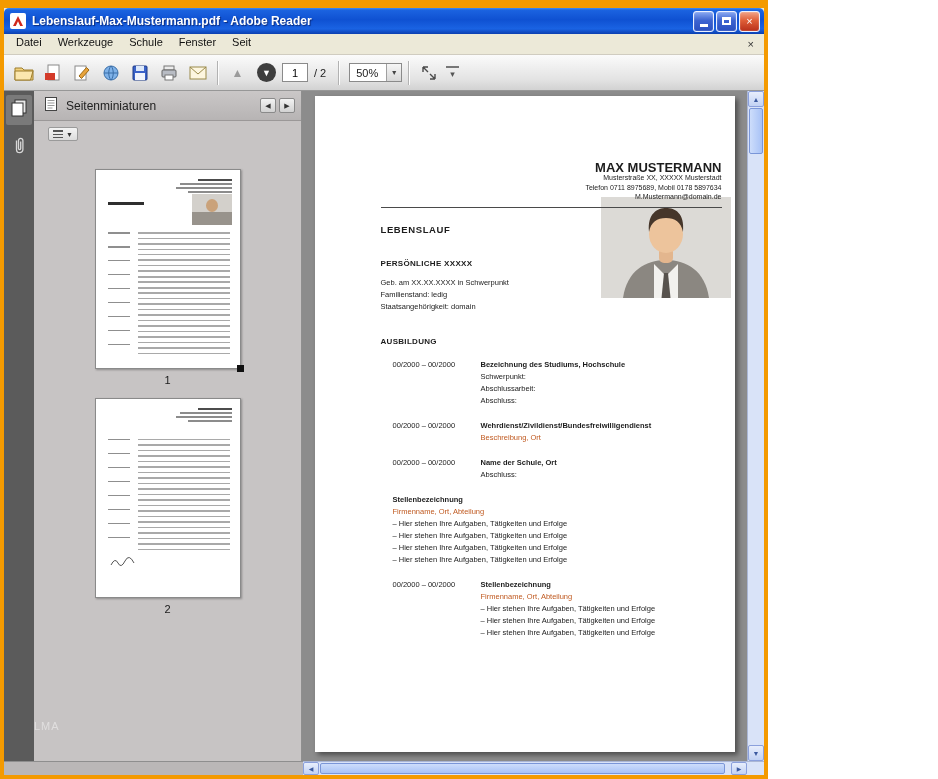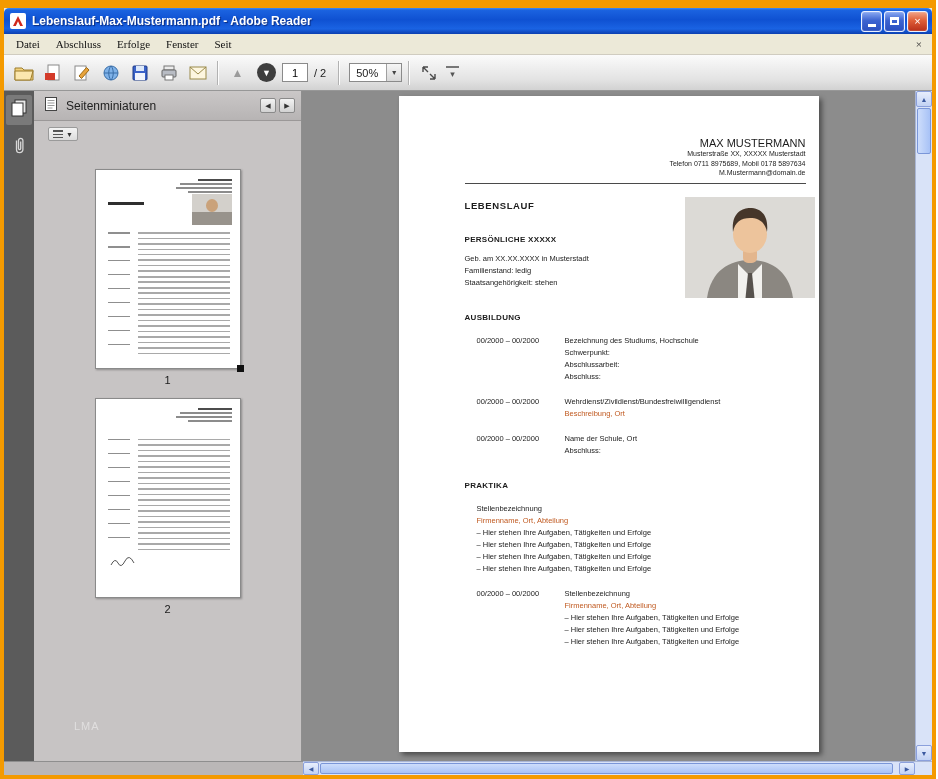--- a/index.html
+++ b/index.html
@@ -1,18 +1,18 @@
 <!DOCTYPE html>
 <html><head>
 <meta charset="utf-8">
 <style>
   html,body{margin:0;padding:0;background:#fff;}
   *{box-sizing:border-box;}
   .app{
-    width:936px;height:779px;position:relative;overflow:hidden;
+    width:768px;height:779px;position:relative;overflow:hidden;
     border:4px solid #f49a00;border-top-width:8px;
     display:flex;flex-direction:column;
     font-family:"Liberation Sans",sans-serif;background:#ece9d8;
   }
   
   .titlebar{
     height:26px;flex:none;display:flex;align-items:center;padding:0 4px 0 6px;gap:6px;
     background:linear-gradient(180deg,#3f8cf3 0%,#1b63e0 8%,#0f51d2 45%,#1a63e3 80%,#0b3fb0 100%);
     border-radius:5px 5px 0 0;
   }
@@ -23,21 +23,21 @@
   .winbtn{
     width:21px;height:21px;border:1px solid #eaf0ff;border-radius:3px;padding:0;
     background:linear-gradient(#8aa9f2,#3c63d0 45%,#2a4fc0);
     color:#fff;display:flex;align-items:center;justify-content:center;cursor:default;
     font-size:11px;line-height:1;box-shadow:inset 0 0 1px #fff;
   }
   .winbtn.close{background:linear-gradient(#f0a488,#df5e37 45%,#b8301a);}
   .min-glyph{display:block;width:8px;height:3px;background:#fff;margin-top:9px;}
   .max-glyph{display:block;width:9px;height:8px;border:2px solid #fff;border-top-width:3px;}
   
-  .menubar{height:21px;flex:none;display:flex;align-items:center;background:#ece9d8;border-bottom:1px solid #d0ccc0;font-size:11px;color:#111;padding:4px 4px;font-family:Liberation Serif, serif;}
+  .menubar{height:21px;flex:none;display:flex;align-items:flex-end;background:#ece9d8;border-bottom:1px solid #d0ccc0;font-size:11px;color:#111;padding:4px 4px;}
   .menu-item{padding:2px 8px;cursor:default;}
   .menu-close{margin-left:auto;padding:0 6px;font-size:11px;color:#333;cursor:default;}
   
   .toolbar{
     height:36px;flex:none;display:flex;align-items:center;padding:0 6px;gap:2px;
     background:linear-gradient(#fbfbfb,#e3e3e3 70%,#d2d2d2);border-bottom:1px solid #979797;
   }
   .tbtn{width:27px;height:27px;border:1px solid transparent;border-radius:2px;background:transparent;display:flex;align-items:center;justify-content:center;padding:0;cursor:default;}
   .tbtn svg{display:block;}
   .sep{width:1px;height:24px;background:#b2b2b2;box-shadow:1px 0 0 #fdfdfd;margin:0 4px;flex:none;}
@@ -84,45 +84,45 @@
   .t-label{text-align:center;font-size:11px;color:#1a1a1a;margin:5px 0 12px;}
   .t-sig{position:absolute;left:14px;bottom:26px;}
   
   .docarea{flex:1;background:#8c8c8c;min-width:0;overflow:hidden;}
   .page{
     width:420px;height:656px;background:#fff;margin:5px auto 0;position:relative;
     box-shadow:3px 3px 5px rgba(0,0,0,.45);color:#1c1c1c;
   }
   .page-inner{position:absolute;left:66px;right:13px;top:42px;}
   .contact{text-align:right;}
-  .c-name{font-size:11px;font-weight:normal;line-height:11px;}
+  .c-name{font-size:13px;font-weight:bold;line-height:11px;margin-top:24px;}
   .c-line{font-size:7px;line-height:9.5px;}
   .head-rule{border:0;border-top:1px solid #4a4a4a;margin:5px 0 0;}
   .cv-title{margin-top:16px;font-size:9.5px;font-weight:bold;letter-spacing:.6px;}
   .sec-heading{margin-top:24px;font-size:8px;font-weight:bold;letter-spacing:.3px;}
   .cv-plain{margin-top:9px;font-size:7.5px;line-height:12px;}
   .cv-row{display:flex;margin-top:13px;font-size:7.5px;line-height:12px;margin-left:12px;}
   .cv-date{width:88px;flex:none;}
   .cv-body{flex:1;}
-  .b{font-weight:normal;}
+  .b{font-weight:bold;}
   .orange{color:#c05a21;}
   .photo{position:absolute;top:101px;right:4px;width:130px;height:101px;}
   
   .vscroll{width:17px;flex:none;background:#d9e3f8;display:flex;flex-direction:column;border-left:1px solid #aab6d4;}
   .sbtn{height:16px;flex:none;border:1px solid #8ba0dc;border-radius:2px;background:linear-gradient(#e8eefc,#c2d2f4);font-size:7px;color:#3c5aa0;display:flex;align-items:center;justify-content:center;padding:0;cursor:default;}
   .vtrack{flex:1;position:relative;}
   .vthumb{position:absolute;top:1px;left:1px;right:1px;height:46px;border:1px solid #7a96d8;border-radius:2px;background:linear-gradient(90deg,#cdddfb,#a8c2f6);}
   .bottombar{height:14px;flex:none;display:flex;}
   .bb-left{width:299px;flex:none;background:#bab7b7;border-top:1px solid #8e8e8e;}
   .hscroll{flex:1;background:#d9e3f8;border-top:1px solid #aab6d4;display:flex;}
   .hbtn{width:16px;height:100%;flex:none;border:1px solid #8ba0dc;border-radius:2px;background:linear-gradient(#e8eefc,#c2d2f4);font-size:6px;color:#3c5aa0;display:flex;align-items:center;justify-content:center;padding:0;cursor:default;}
   .htrack{flex:1;position:relative;}
   .hthumb{position:absolute;left:1px;right:6px;top:1px;bottom:1px;border:1px solid #7a96d8;border-radius:2px;background:linear-gradient(#cdddfb,#a8c2f6);}
   .corner{width:17px;flex:none;background:#d9e3f8;border-top:1px solid #aab6d4;}
-  .watermark{position:absolute;left:30px;top:712px;color:rgba(255,255,255,.45);font-size:11px;letter-spacing:1px;pointer-events:none;padding-left:40px;}
+  .watermark{position:absolute;left:30px;top:712px;color:rgba(255,255,255,.45);font-size:11px;letter-spacing:1px;pointer-events:none;}
 </style>
 </head>
 <body>
 
 <div class="app">
 
   <div class="titlebar">
     <span class="app-ico">
       <svg width="12" height="12" viewBox="0 0 12 12">
           <path d="M1 11 L6 1 L11 11 L8.2 11 L6 6.2 L3.8 11 Z" fill="#d0281c"></path>
@@ -137,22 +137,22 @@
           <span class="max-glyph"></span>
         </button>
       <button class="winbtn close">
           <span>×</span>
         </button>
     </span>
   </div>
 
   <div class="menubar">
     <span class="menu-item">Datei</span>
-    <span class="menu-item">Abschluss</span>
-    <span class="menu-item">Erfolge</span>
+    <span class="menu-item">Werkzeuge</span>
+    <span class="menu-item">Schule</span>
     <span class="menu-item">Fenster</span>
     <span class="menu-item">Seit</span>
     <span class="menu-close">×</span>
   </div>
 
   <div class="toolbar">
     <button class="tbtn">
       <span>
           <svg width="20" height="18" viewBox="0 0 20 18">
             <path d="M1 4h7l2 2h9v10H1z" fill="#f3d27c" stroke="#9c7c2c"></path>
@@ -327,23 +327,23 @@
             <div class="c-name">MAX MUSTERMANN</div>
             <div class="c-line">Musterstraße XX, XXXXX Musterstadt</div>
             <div class="c-line">Telefon 0711 8975689, Mobil 0178 5897634</div>
             <div class="c-line">M.Mustermann@domain.de</div>
           </div>
           <hr class="head-rule">
           <div class="cv-title">LEBENSLAUF</div>
 
           <div class="sec-heading">PERSÖNLICHE XXXXX</div>
           <div class="cv-plain">
-            <div>Geb. am XX.XX.XXXX in Musterstadt</div>
+            <div>Geb. am XX.XX.XXXX in Schwerpunkt</div>
             <div>Familienstand: ledig</div>
-            <div>Staatsangehörigkeit: stehen</div>
+            <div>Staatsangehörigkeit: domain</div>
           </div>
 
           <div class="sec-heading">AUSBILDUNG</div>
           <div class="cv-row">
             <div class="cv-date">00/2000 – 00/2000</div>
             <div class="cv-body">
               <div class="b">Bezeichnung des Studiums, Hochschule</div>
               <div>Schwerpunkt:</div>
               <div>Abschlussarbeit:</div>
               <div>Abschluss:</div>
@@ -357,21 +357,20 @@
             </div>
           </div>
           <div class="cv-row">
             <div class="cv-date">00/2000 – 00/2000</div>
             <div class="cv-body">
               <div class="b">Name der Schule, Ort</div>
               <div>Abschluss:</div>
             </div>
           </div>
 
-          <div class="sec-heading">PRAKTIKA</div>
           <div class="cv-row">
             <div class="cv-body">
               <div class="b">Stellenbezeichnung</div>
               <div class="orange">Firmenname, Ort, Abteilung</div>
               <div>– Hier stehen Ihre Aufgaben, Tätigkeiten und Erfolge</div>
               <div>– Hier stehen Ihre Aufgaben, Tätigkeiten und Erfolge</div>
               <div>– Hier stehen Ihre Aufgaben, Tätigkeiten und Erfolge</div>
               <div>– Hier stehen Ihre Aufgaben, Tätigkeiten und Erfolge</div>
             </div>
           </div>

